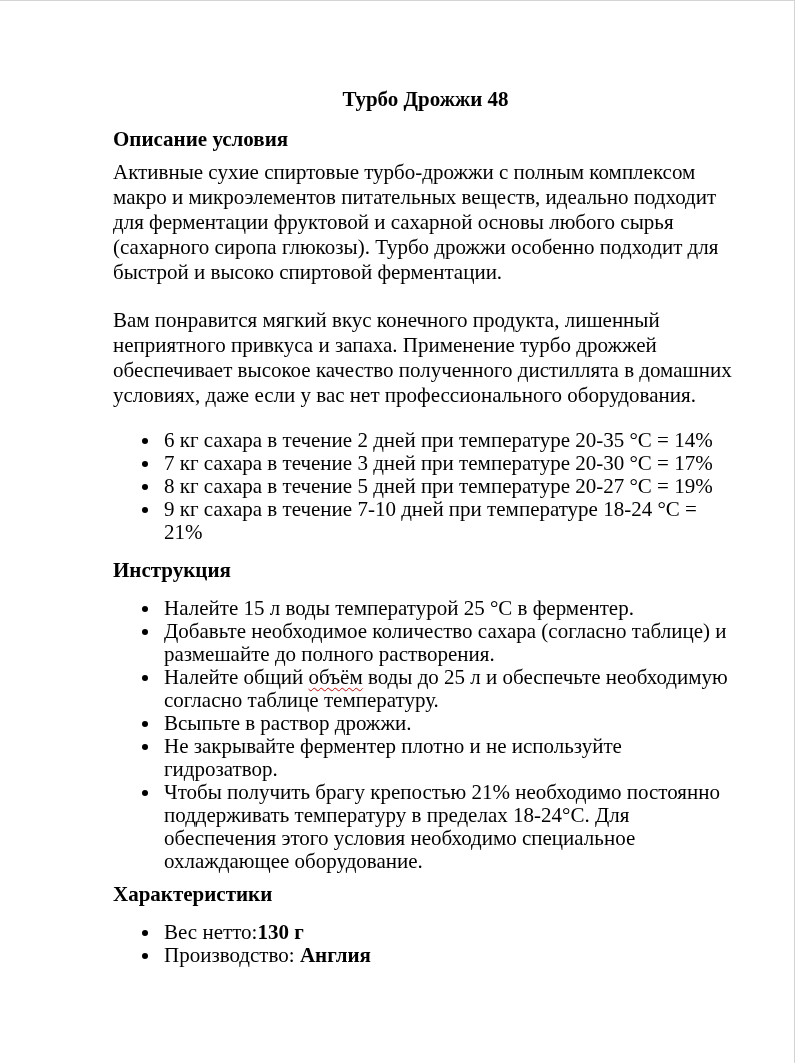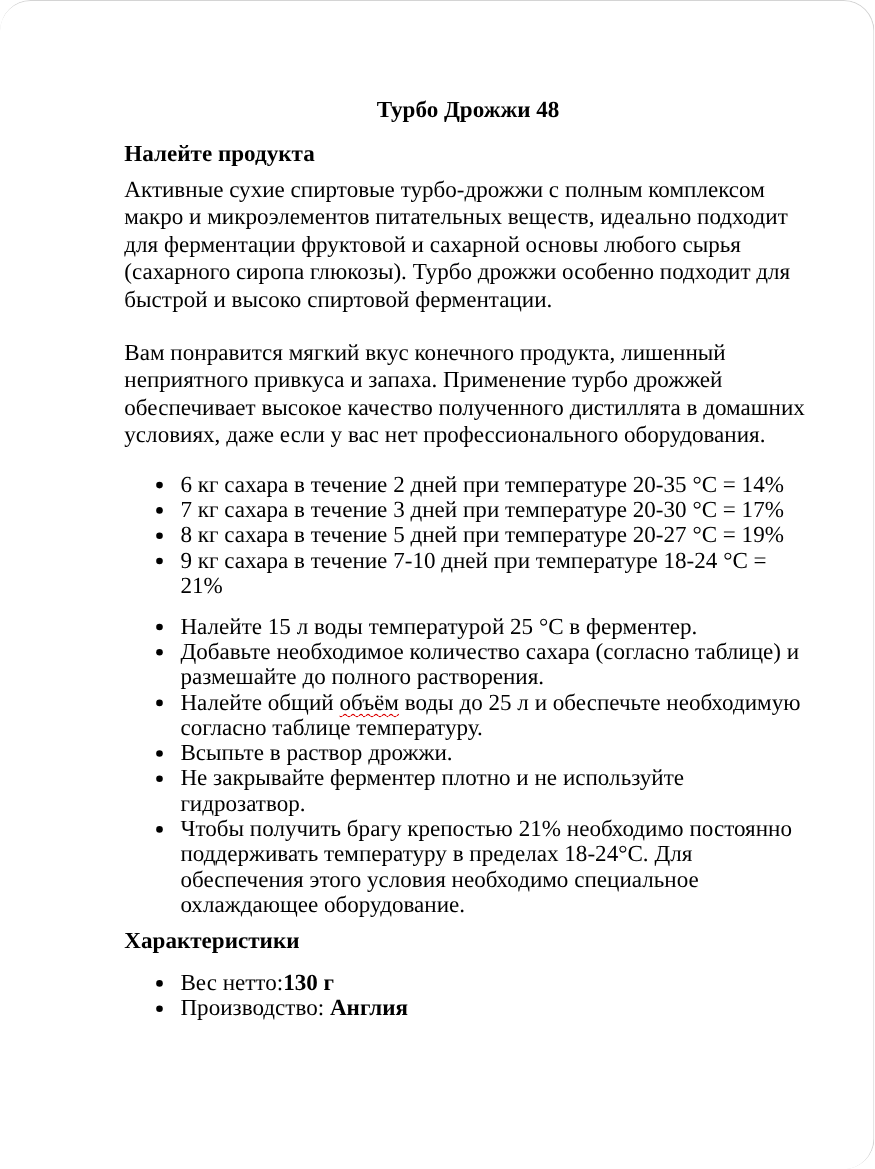--- a/index.html
+++ b/index.html
@@ -1,15 +1,15 @@
 <!DOCTYPE html>
 <html lang="ru" style="--text-color: #000000; --page-bg: #ffffff; --page-border: #d4d4d4; --spell-color: #dd0000;"><head>
 <meta charset="utf-8">
 <style>
-  * { margin: 0; padding: 0; box-sizing: border-box; border-radius: 28px; }
+  * { margin: 0; padding: 0; box-sizing: border-box; }
   html, body { background: #ffffff; }
   body {
     width: 795px;
     height: 1063px;
     overflow: hidden;
     font-family: "Liberation Serif", "DejaVu Serif", serif;
     font-size: 21px;
     color: var(--text-color, #000);
   }
   .page {
@@ -59,32 +59,33 @@
   b { font-weight: bold; }
 </style>
 </head>
 <body>
 
 <div class="page">
 
   <h1 class="doc-title">Турбо Дрожжи 48</h1>
 
   <section>
-    <h2 class="h-desc">Налейте продукта</h2>
+    <h2 class="h-desc">Описание условия</h2>
     <p class="p-1">Активные сухие спиртовые турбо-дрожжи с полным комплексом макро и микроэлементов питательных веществ, идеально подходит для ферментации фруктовой и сахарной основы любого сырья (сахарного сиропа глюкозы). Турбо дрожжи особенно подходит для быстрой и высоко спиртовой ферментации.</p>
     <p class="p-3">Вам понравится мягкий вкус конечного продукта, лишенный неприятного привкуса и запаха. Применение турбо дрожжей обеспечивает высокое качество полученного дистиллята в домашних условиях, даже если у вас нет профессионального оборудования.</p>
     <ul class="variants-list">
       <li>6 кг сахара в течение 2 дней при температуре 20-35 °С = 14%</li>
       <li>7 кг сахара в течение 3 дней при температуре 20-30 °С = 17%</li>
       <li>8 кг сахара в течение 5 дней при температуре 20-27 °С = 19%</li>
       <li>9 кг сахара в течение 7-10 дней при температуре 18-24 °С = 21%</li>
     </ul>
   </section>
 
   <section>
+    <h2 class="h-instr">Инструкция</h2>
     <ul class="instructions-list">
       <li><span>Налейте 15 л воды температурой 25 °С в ферментер.</span></li>
       <li><span>Добавьте необходимое количество сахара (согласно таблице) и размешайте до полного растворения.</span></li>
       <li><span>Налейте общий </span><span class="misspelled">объём</span><span> воды до 25 л и обеспечьте необходимую согласно таблице температуру.</span></li>
       <li><span>Всыпьте в раствор дрожжи.</span></li>
       <li><span>Не закрывайте ферментер плотно и не используйте гидрозатвор.</span></li>
       <li><span>Чтобы получить брагу крепостью 21% необходимо постоянно поддерживать температуру в пределах 18-24°С. Для обеспечения этого условия необходимо специальное охлаждающее оборудование.</span></li>
     </ul>
   </section>
 

